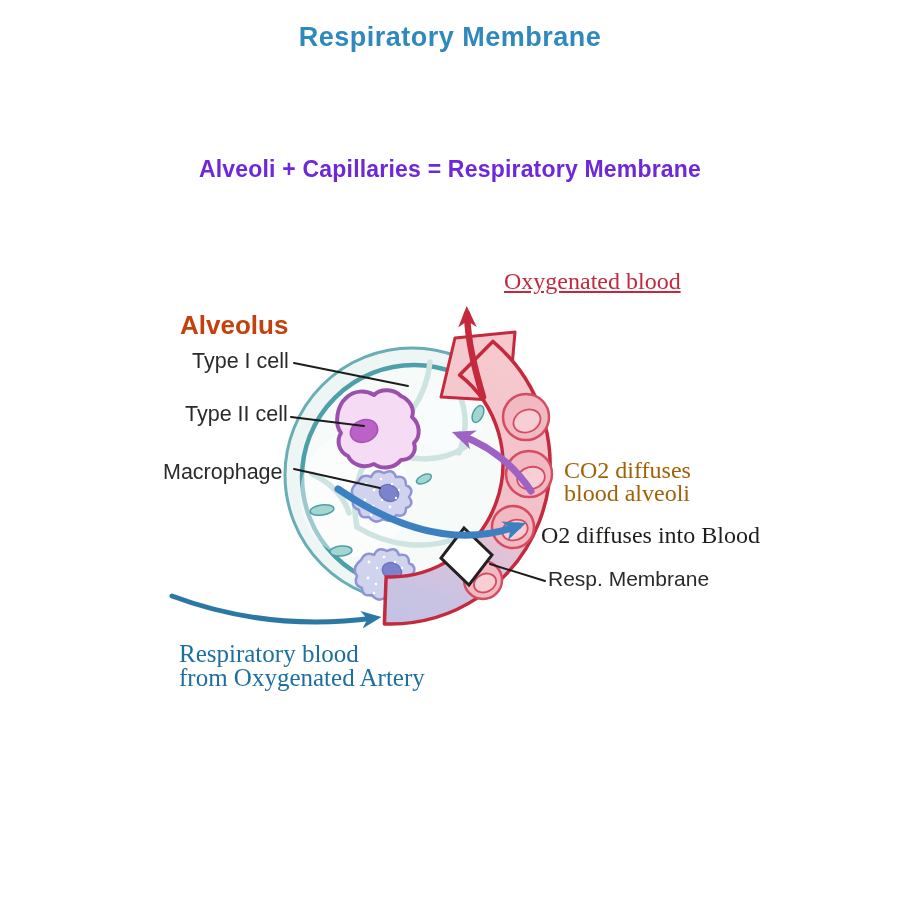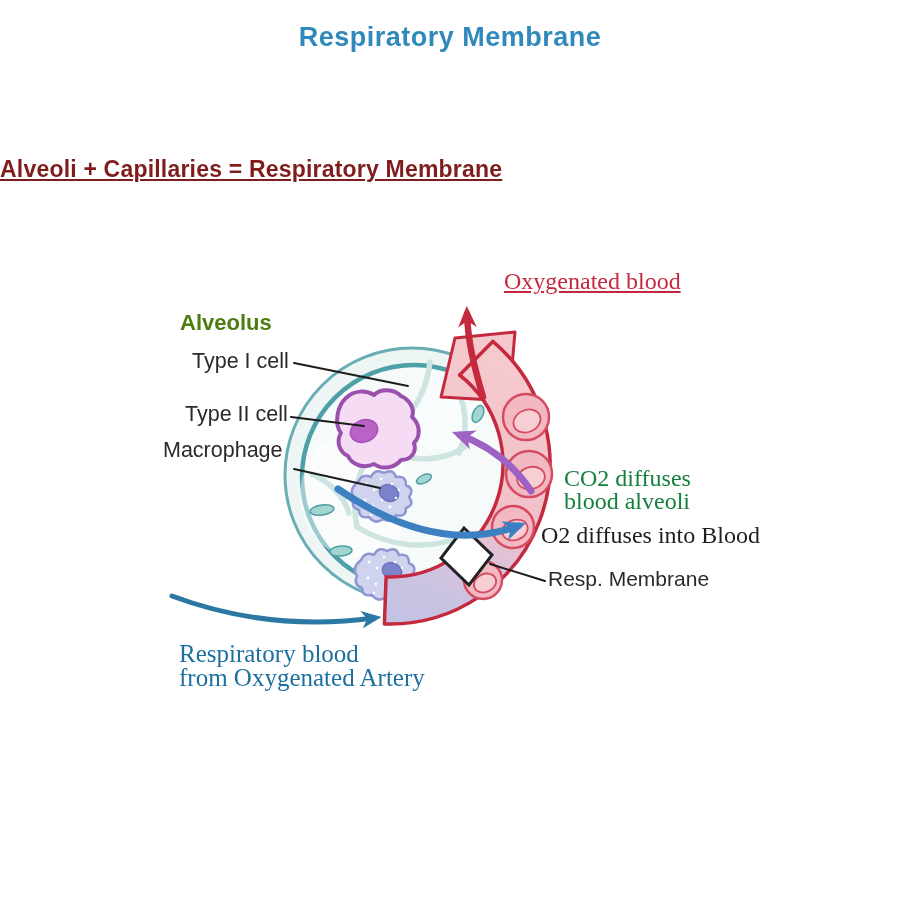--- a/index.html
+++ b/index.html
@@ -2,31 +2,31 @@
 <html><head>
 <meta charset="utf-8">
 <style>
   html,body{margin:0;padding:0;background:#ffffff;}
   #canvas{position:relative;width:900px;height:888px;background:#ffffff;overflow:hidden;
           font-family:"Liberation Sans", sans-serif;}
   #art{position:absolute;left:0;top:0;}
   .txt{position:absolute;white-space:nowrap;}
   .title{left:0;right:0;top:22px;text-align:center;font-size:27px;font-weight:bold;
          letter-spacing:.5px;color:#3089bb;}
-  .subtitle{left:0;right:0;top:156px;text-align:left;font-size:23px;font-weight:bold;
-            letter-spacing:.2px;color:#7f1d1d;text-decoration:underline;}
-  .alveolus-lab{left:180px;top:310px;font-size:22px;font-weight:bold;color:#4d7c0f;}
+  .subtitle{left:0;right:0;top:156px;text-align:center;font-size:23px;font-weight:bold;
+            letter-spacing:.2px;color:#6d28d9;}
+  .alveolus-lab{left:180px;top:310px;font-size:26px;font-weight:bold;color:#c2410c;}
   .cell-lab{font-size:21.5px;color:#2a2a2a;}
   .type1{left:192px;top:349px;}
   .type2{left:185px;top:402px;}
-  .macro{left:163px;top:438px;text-align:center;}
+  .macro{left:163px;top:460px;text-align:center;}
   .resp{left:548px;top:567px;font-size:21px;color:#2a2a2a;}
   .serif{font-family:"Liberation Serif", serif;line-height:23px;font-size:24px;}
   .oxy{left:504px;top:270px;color:#c4283e;text-decoration:underline;}
-  .co2{left:564px;top:459px;color:#15803d;margin-top:8px;}
+  .co2{left:564px;top:459px;color:#a16207;}
   .o2{left:541px;top:524px;color:#1d1d1b;}
   .deoxy{left:179px;top:642px;color:#1d6f9f;font-size:25px;line-height:24px;}
 </style>
 </head>
 <body>
 
 <div id="canvas">
 
   <svg id="art" width="900" height="900" viewBox="0 0 900 900">
     <defs>

